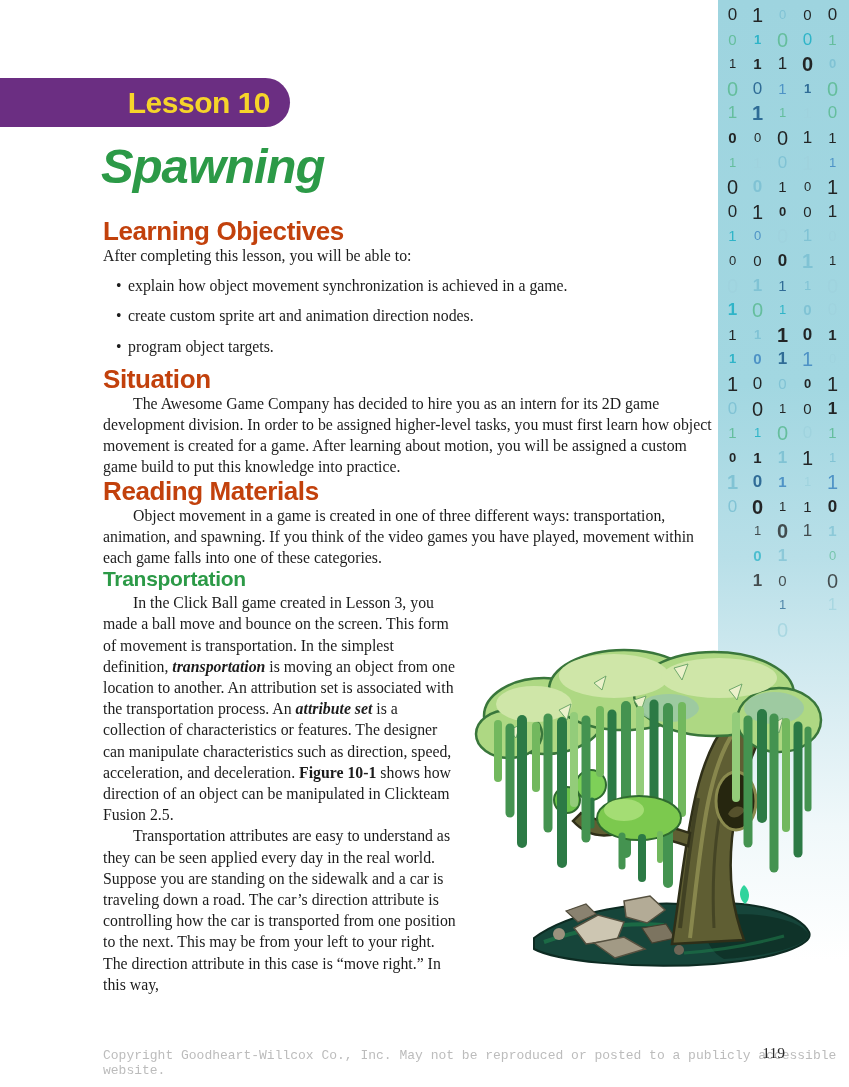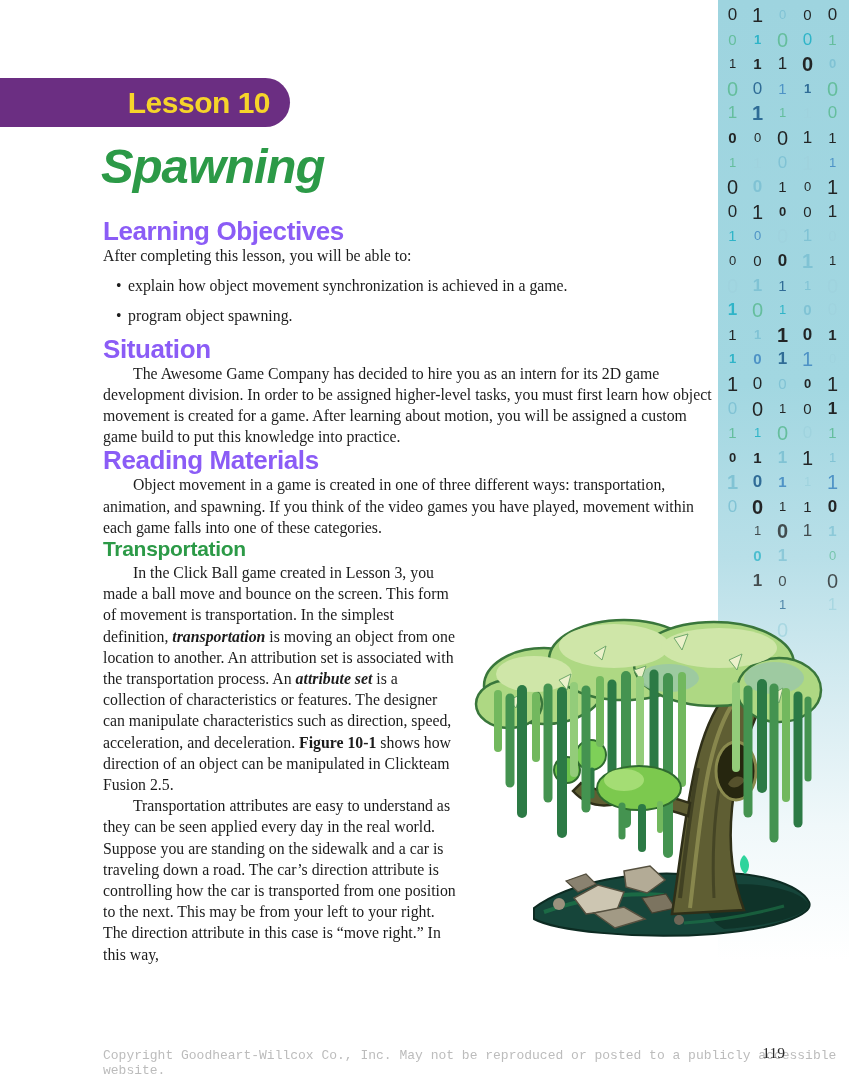--- a/index.html
+++ b/index.html
@@ -37,21 +37,21 @@
     font-family:"Liberation Sans", sans-serif;font-weight:bold;
     font-size:49px;color:#2c9a47;letter-spacing:-1px;margin:0;font-style:italic;
   }
   
   .main{
     position:absolute;left:103px;top:218px;width:615px;z-index:2;
     font-size:15.8px;line-height:21.2px;
   }
   h2.pink{
     font-family:"Liberation Sans", sans-serif;font-weight:bold;
-    font-size:26px;line-height:27px;color:#8b5cf6;
+    font-size:26px;line-height:27px;color:#c2410c;
     letter-spacing:-0.4px;margin:0;
   }
   h3.green{
     font-family:"Liberation Sans", sans-serif;font-weight:bold;
     font-size:21px;line-height:22px;color:#2c9a47;
     letter-spacing:-0.3px;margin:0;
   }
   .mt6{margin-top:6px;} .mt3{margin-top:3px;} .mt4{margin-top:4px;}
   .mt7{margin-top:7px;} .mt5{margin-top:5px;} .mt2{margin-top:2px;}
   .para{margin:0;text-indent:30px;text-align:left;}
@@ -278,21 +278,22 @@
 </div>
 
 <h1 class="page-title">Spawning</h1>
 
 <div class="main">
 
   <h2 class="pink mt6">Learning Objectives</h2>
   <div class="para mt4" style="text-indent:0">After completing this lesson, you will be able to:</div>
   <ul class="objectives">
     <li>explain how object movement synchronization is achieved in a game.</li>
-    <li>program object spawning.</li>
+    <li>create custom sprite art and animation direction nodes.</li>
+    <li>program object targets.</li>
   </ul>
 
   <h2 class="pink">Situation</h2>
   <div class="para mt3">The Awesome Game Company has decided to hire you as an intern for its 2D game development division. In order to be assigned higher-level tasks, you must first learn how object movement is created for a game. After learning about motion, you will be assigned a custom game build to put this knowledge into practice.</div>
 
   <h2 class="pink mt7">Reading Materials</h2>
   <div class="para mt4">Object movement in a game is created in one of three different ways: transportation, animation, and spawning. If you think of the video games you have played, movement within each game falls into one of these categories.</div>
 
   <h3 class="green mt5">Transportation</h3>
 

